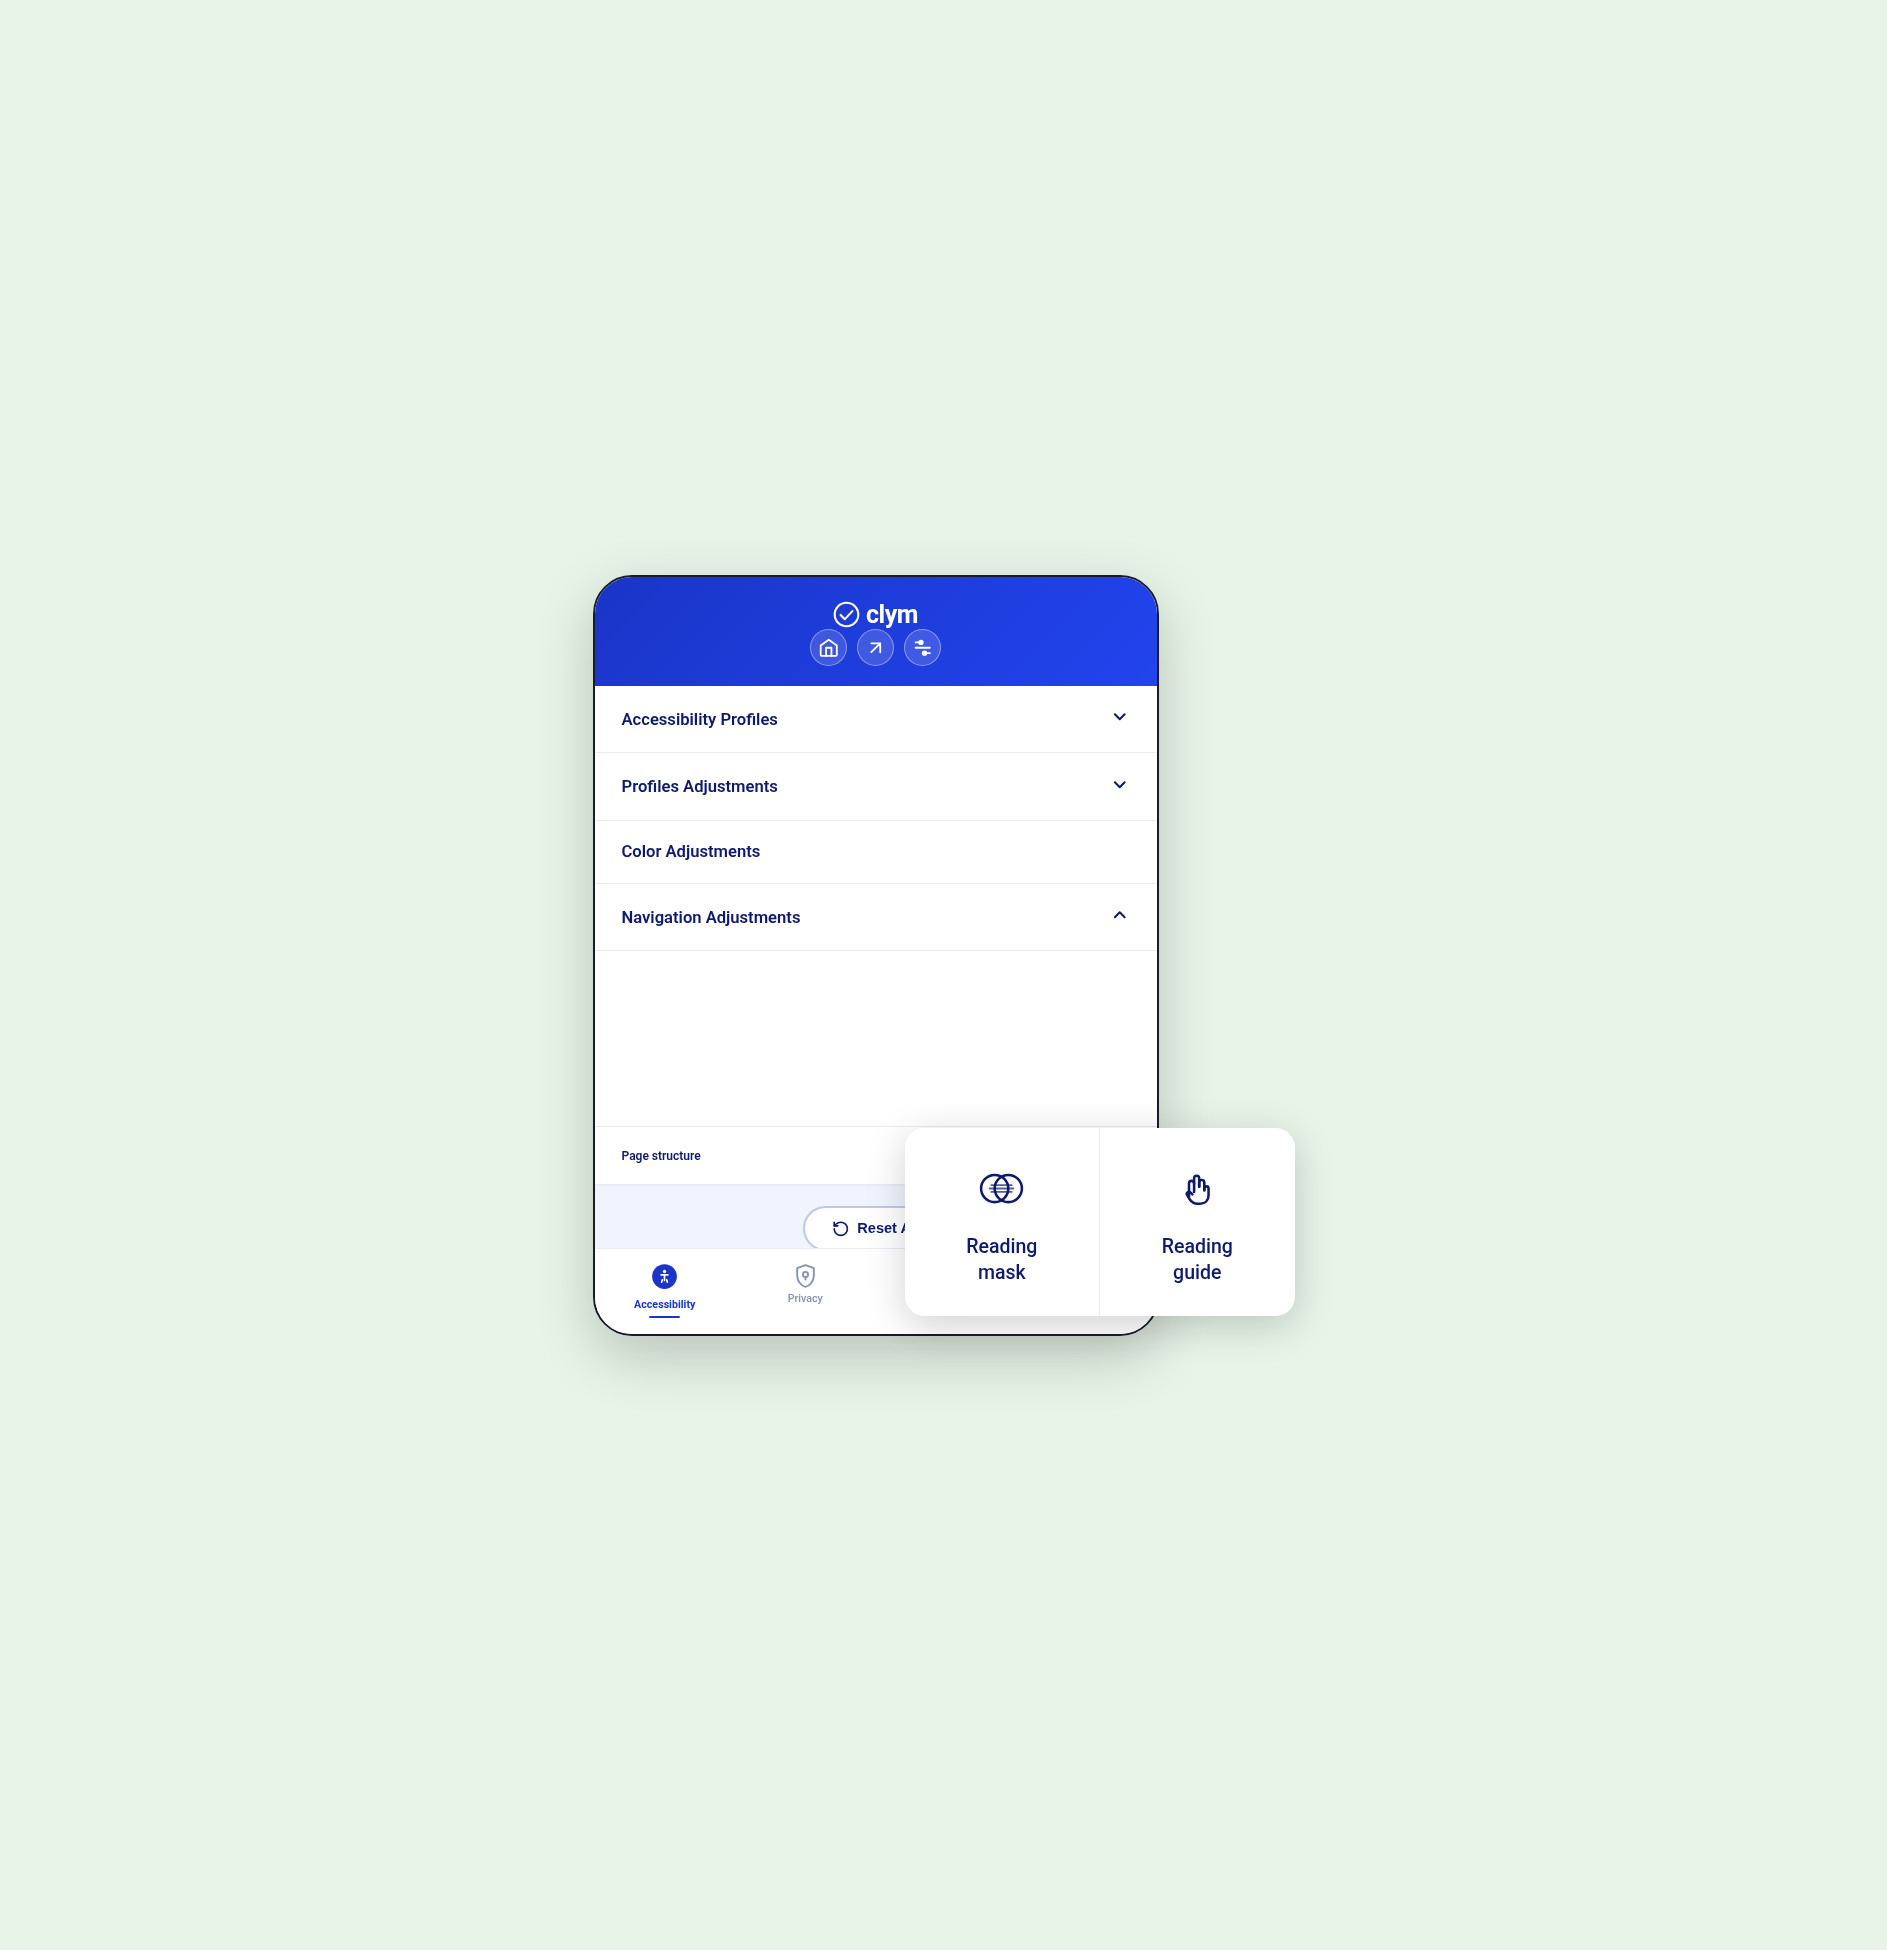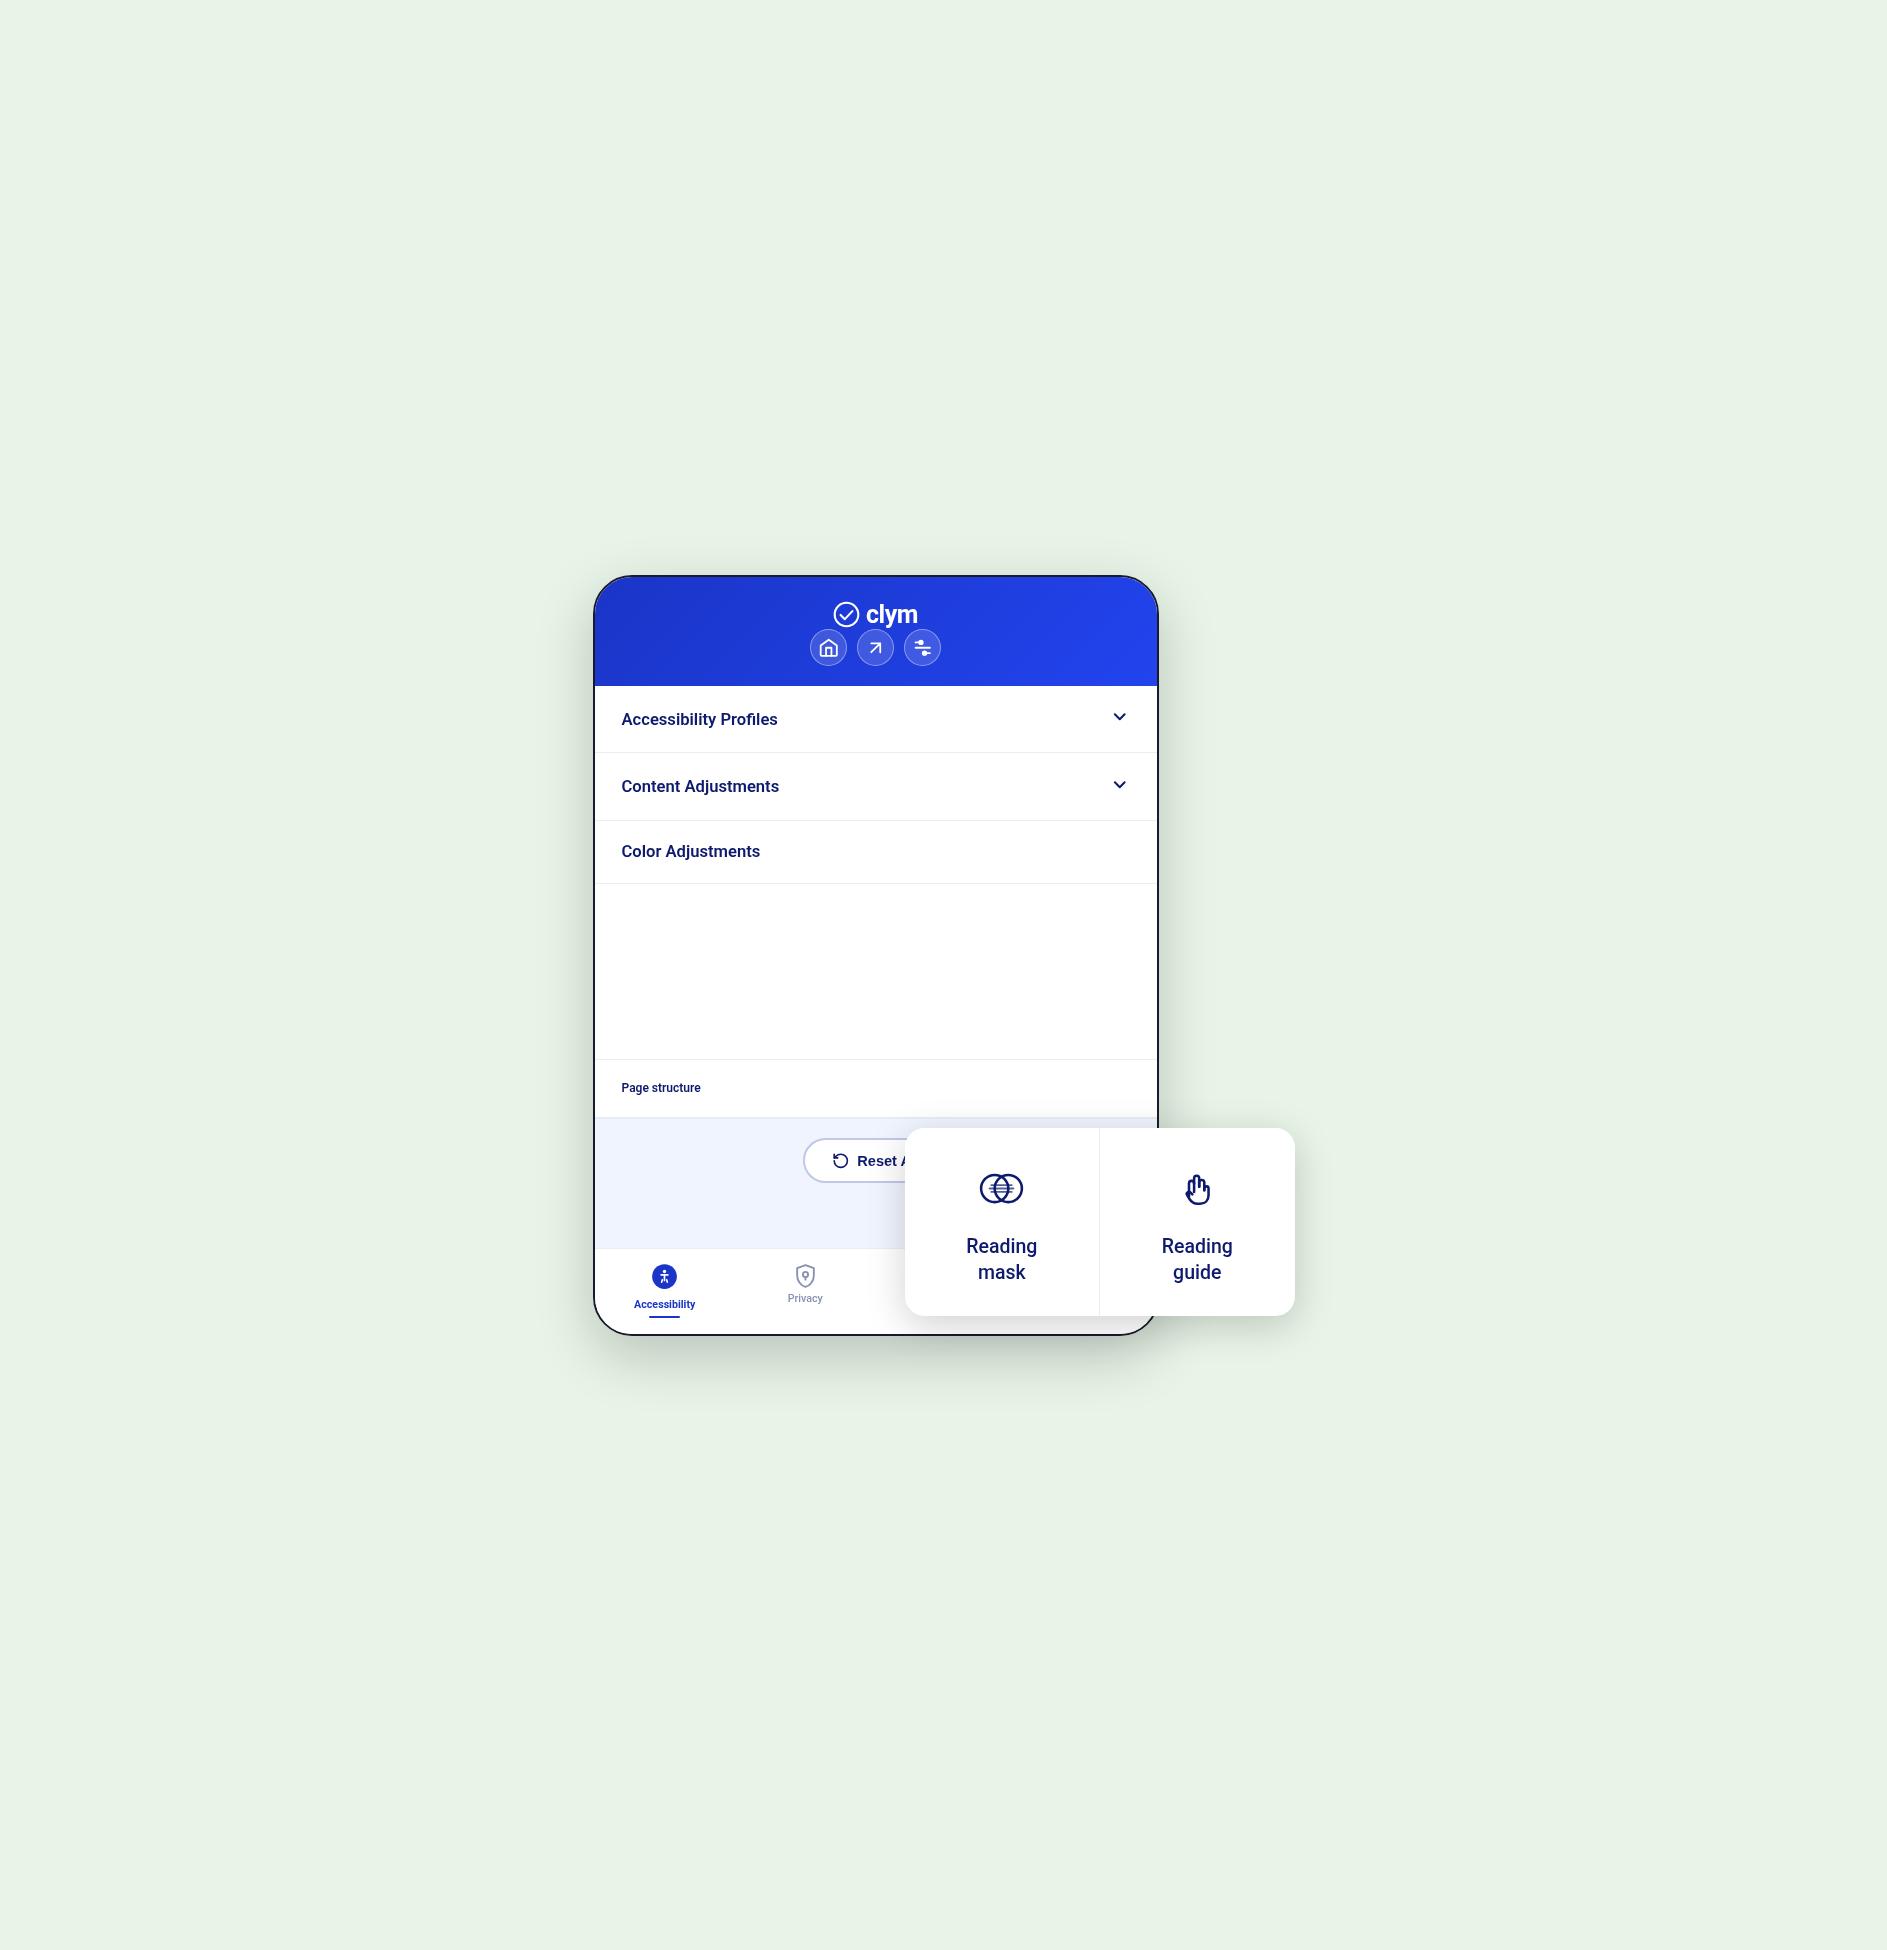--- a/index.html
+++ b/index.html
@@ -286,35 +286,45 @@
           <span class="accordion-icon">
             <svg width="19.5" height="19.5" viewBox="0 0 24 24" fill="none" stroke="#0d1a6e" stroke-width="2.5" stroke-linecap="round" stroke-linejoin="round">
               <polyline points="6 9 12 15 18 9"></polyline>
             </svg>
           </span>
         </div>
       </div>
 
       <div class="accordion-item">
         <div class="accordion-header">
-          <span class="accordion-title">Content Adjustments</span>
+          <span class="accordion-title">Profiles Adjustments</span>
           <span class="accordion-icon">
             <svg width="19.5" height="19.5" viewBox="0 0 24 24" fill="none" stroke="#0d1a6e" stroke-width="2.5" stroke-linecap="round" stroke-linejoin="round">
               <polyline points="6 9 12 15 18 9"></polyline>
             </svg>
           </span>
         </div>
       </div>
 
       <div class="accordion-item">
         <div class="accordion-header">
           <span class="accordion-title">Color Adjustments</span>
         </div>
       </div>
 
+      <div class="accordion-item">
+        <div class="accordion-header">
+          <span class="accordion-title">Navigation Adjustments</span>
+          <span class="accordion-icon">
+            <svg width="19.5" height="19.5" viewBox="0 0 24 24" fill="none" stroke="#0d1a6e" stroke-width="2.5" stroke-linecap="round" stroke-linejoin="round">
+              <polyline points="18 15 12 9 6 15"></polyline>
+            </svg>
+          </span>
+        </div>
+      </div>
 
       <div style="height: 176px; background: white; border-bottom: 1px solid #e8ecf4;"></div>
 
       <div class="accordion-item">
         <div class="page-structure-row">
           <span class="page-structure-title">Page structure</span>
         </div>
       </div>
 
       <div class="reset-row">

